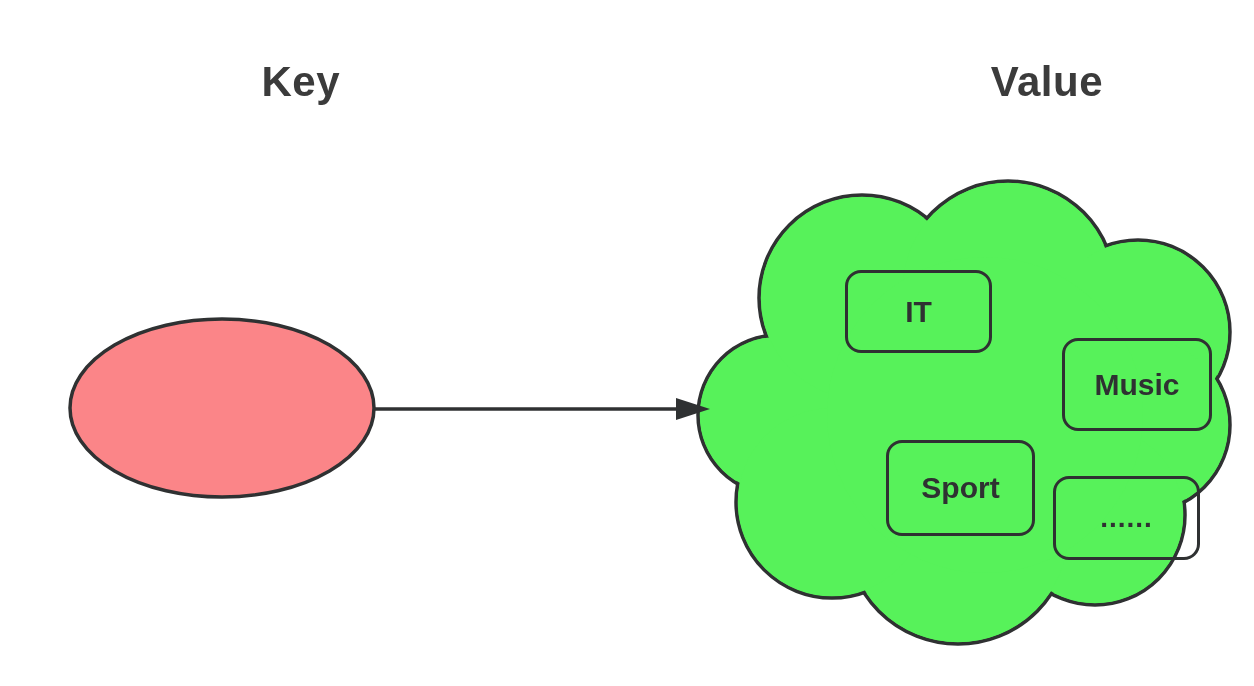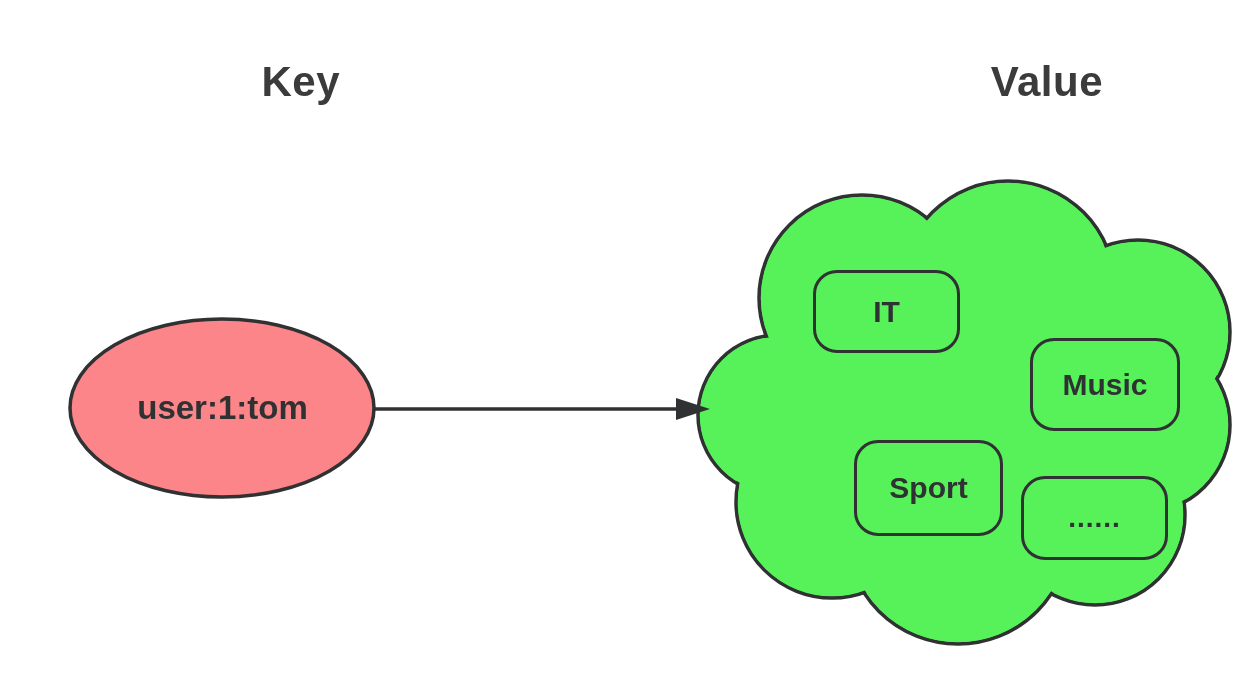--- a/index.html
+++ b/index.html
@@ -49,25 +49,26 @@
     left: 70px; top: 319px;
     width: 305px; height: 178px;
     display: flex; align-items: center; justify-content: center;
     font-size: 33px; font-weight: 700;
     color: var(--node-text);
   }
 
   .value-box {
     position: absolute;
     border: 3px solid var(--outline);
-    border-radius: 24px;
+    border-radius: 16px;
     display: flex; align-items: center; justify-content: center;
     font-size: 30px; font-weight: 700;
     color: var(--node-text);
     background: transparent;
+    margin-left: 32px;
   }
   .box-it    { left: 813px;  top: 270px; width: 147px; height: 83px; }
   .box-music { left: 1030px; top: 338px; width: 150px; height: 93px; }
   .box-sport { left: 854px;  top: 440px; width: 149px; height: 96px; }
   .box-etc   { left: 1021px; top: 476px; width: 147px; height: 84px;
                font-size: 28px; letter-spacing: 1px; }
 </style>
 </head>
 <body>
 
@@ -100,20 +101,19 @@
 
     <g>
       <line class="arrow-line" x1="375" y1="409" x2="680" y2="409"></line>
       <polygon class="arrow-head" points="710,409 676,398 676,420"></polygon>
     </g>
   </svg>
 
   <div class="heading heading-key">Key</div>
   <div class="heading heading-value">Value</div>
 
-  <div class="key-label">user:1:tom</div>
 
   <div class="value-box box-it">IT</div>
   <div class="value-box box-music">Music</div>
   <div class="value-box box-sport">Sport</div>
   <div class="value-box box-etc">......</div>
 
 </div>
 
 </body></html>

